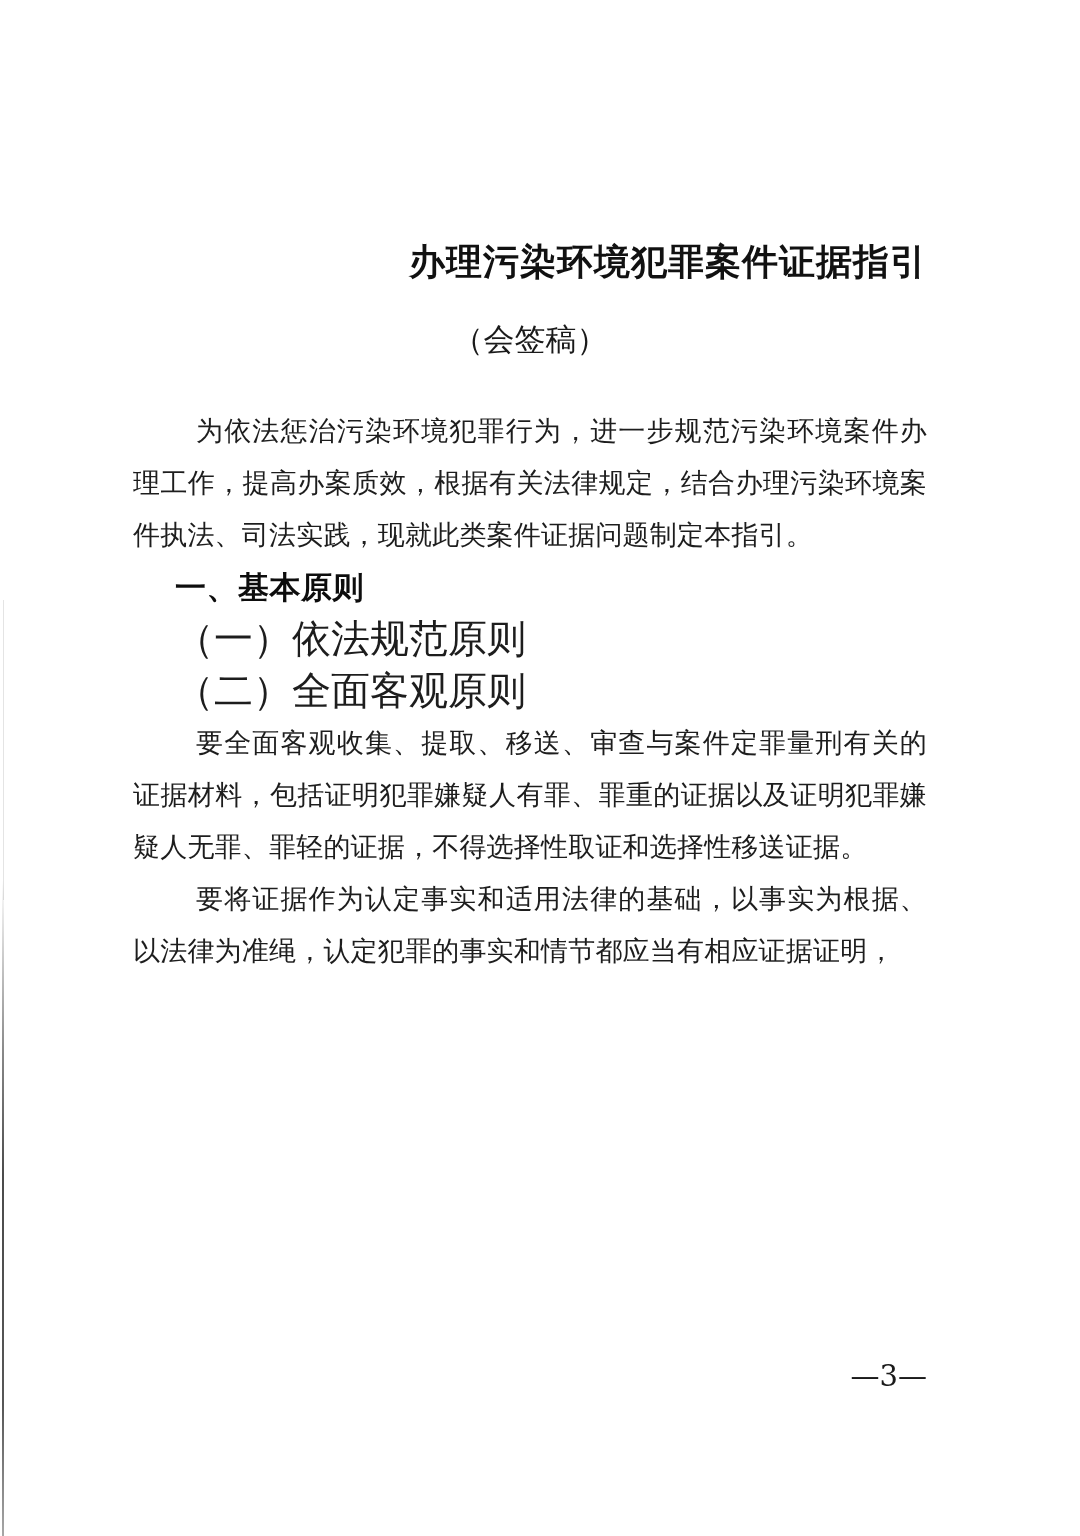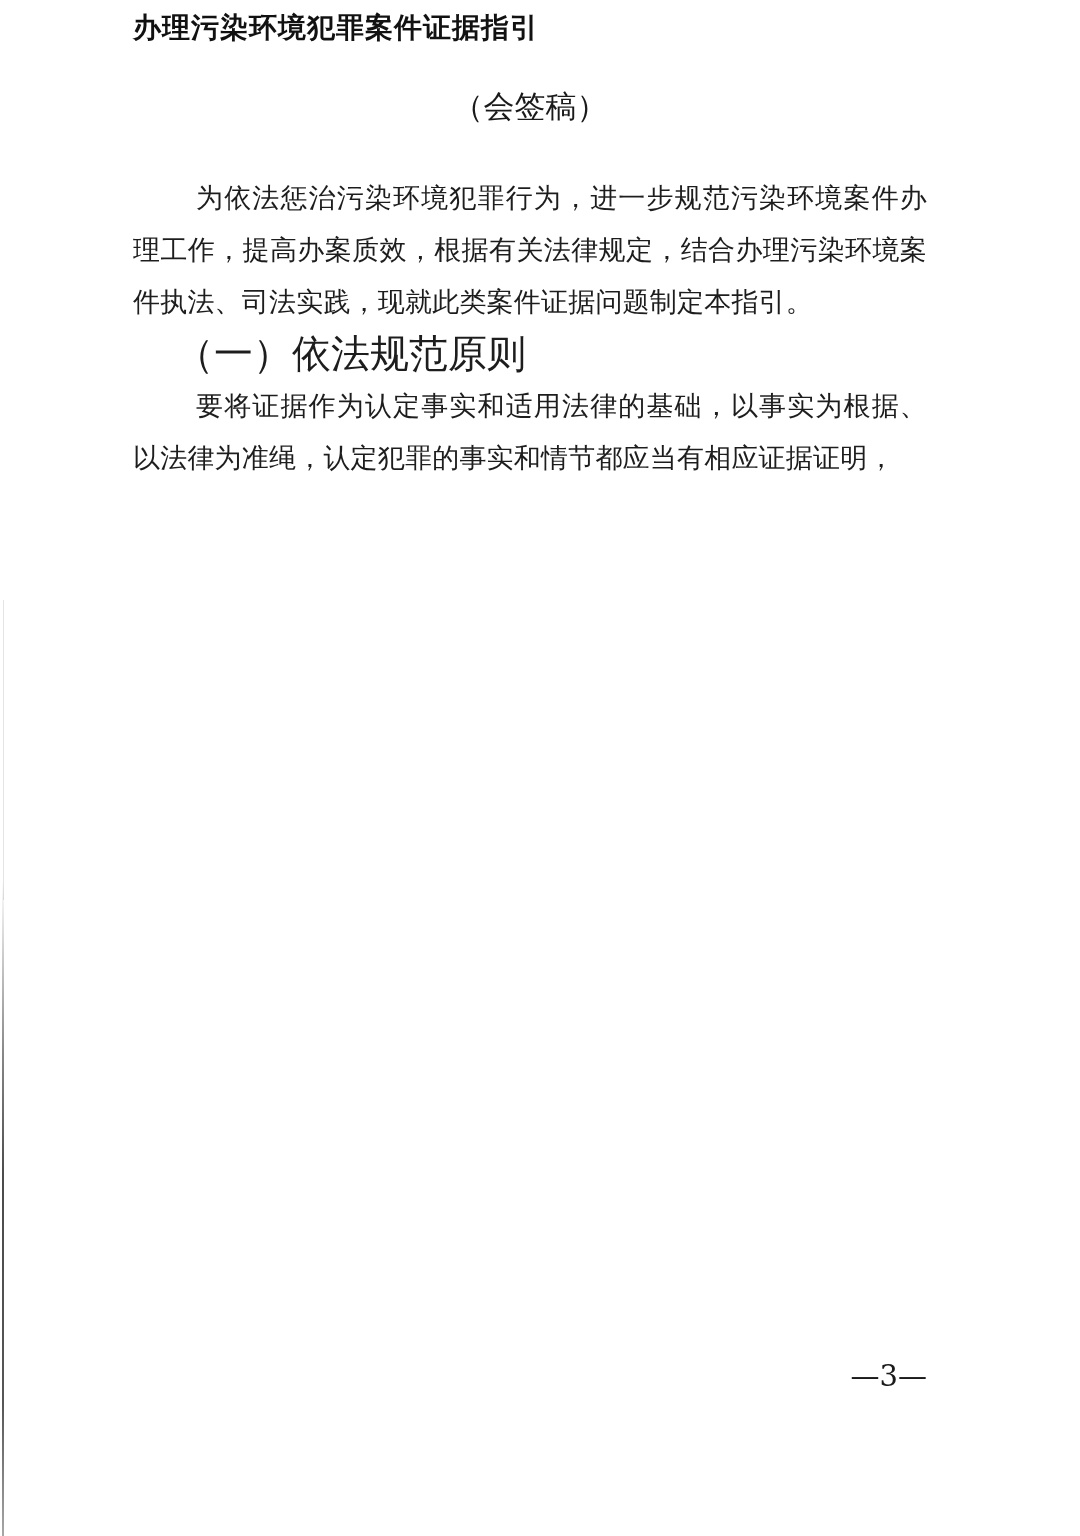--- a/index.html
+++ b/index.html
@@ -47,24 +47,25 @@
   .content {
     position: absolute;
     left: 133px;
     top: 0;
     width: 794px;
   }
 
   
   .doc-title {
     margin: 0;
-    text-align: left;
+    padding-top: 233px;
+    text-align: right;
     font-family: "DejaVu Serif", "Liberation Serif", serif;
     font-weight: 700;
-    font-size: 28px;
+    font-size: 36px;
     line-height: 56px;
     letter-spacing: 1px;
     color: #111111;
     white-space: nowrap;
   }
 
   .doc-subtitle {
     margin: 16px;
     padding-top: 12px;
     text-align: center;
@@ -139,26 +140,29 @@
   <div class="content">
 
     <h1 class="doc-title">办理污染环境犯罪案件证据指引</h1>
 
     <div class="doc-subtitle">（会签稿）</div>
 
     <div class="body-block">
 
       <p class="para">为依法惩治污染环境犯罪行为，进一步规范污染环境案件办理工作，提高办案质效，根据有关法律规定，结合办理污染环境案件执法、司法实践，现就此类案件证据问题制定本指引。</p>
 
+      <p class="section-heading">一、基本原则</p>
 
 
       <p class="sub-heading">（一）依法规范原则</p>
 
 
+      <p class="sub-heading">（二）全面客观原则</p>
 
+      <p class="para">要全面客观收集、提取、移送、审查与案件定罪量刑有关的证据材料，包括证明犯罪嫌疑人有罪、罪重的证据以及证明犯罪嫌疑人无罪、罪轻的证据，不得选择性取证和选择性移送证据。</p>
 
 
       <p class="para">要将证据作为认定事实和适用法律的基础，以事实为根据、以法律为准绳，认定犯罪的事实和情节都应当有相应证据证明，</p>
 
     </div>
   </div>
 
   <div class="page-number">—3—</div>
 
 </div>

